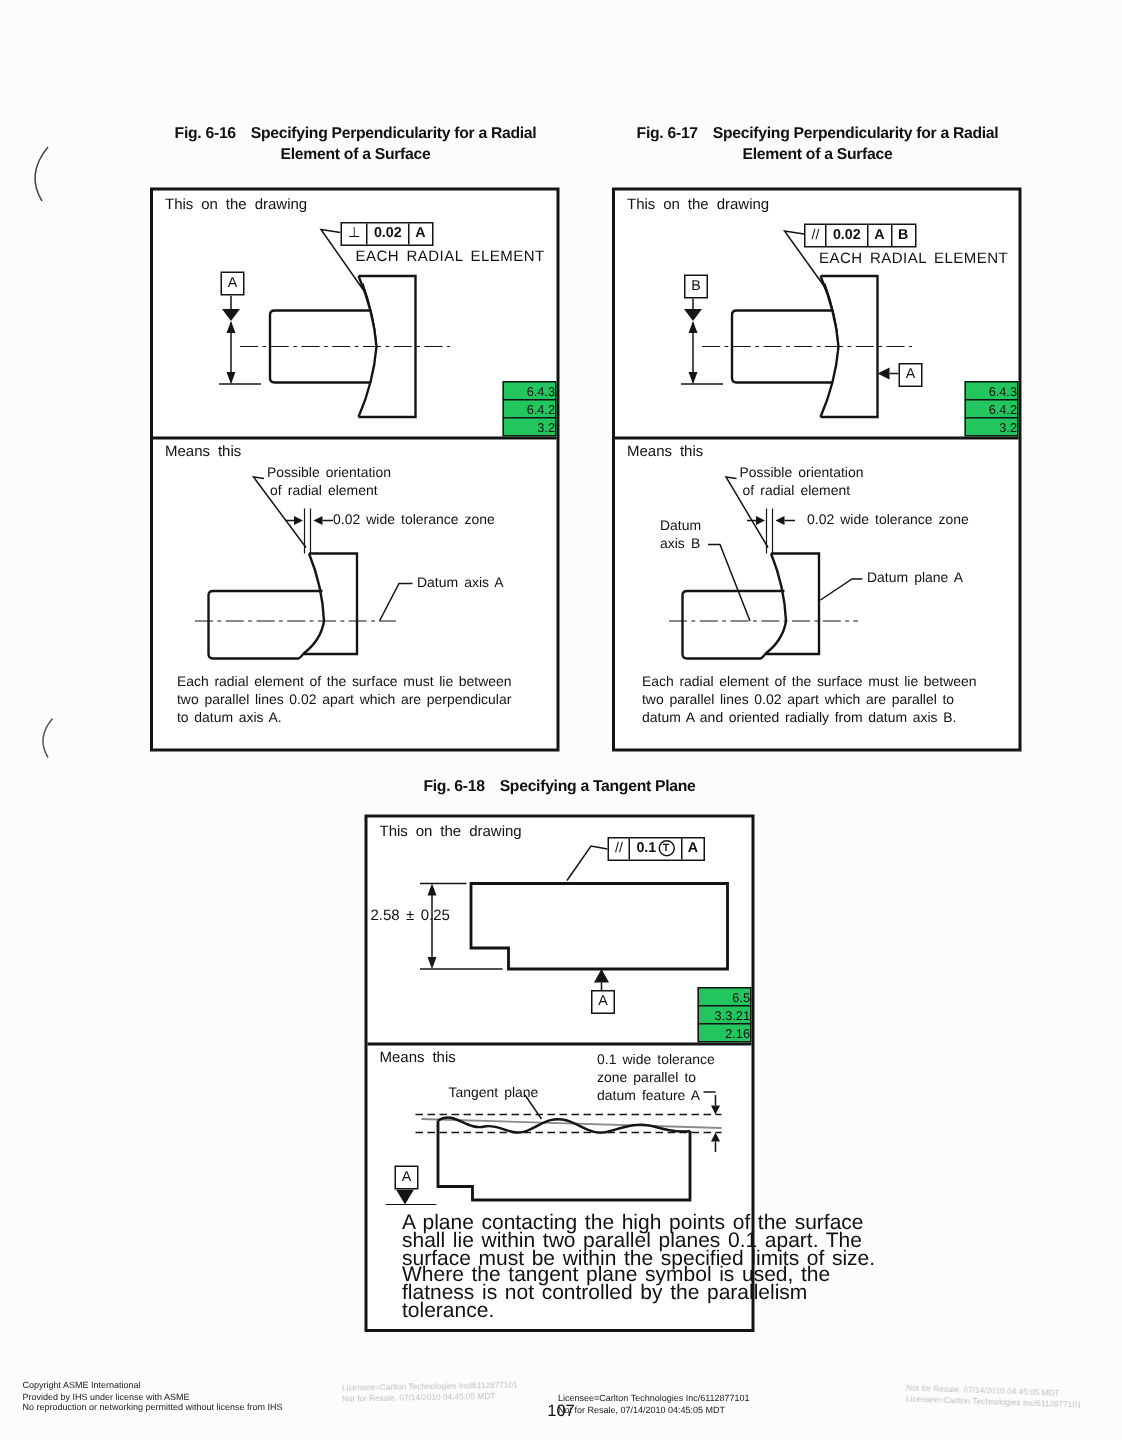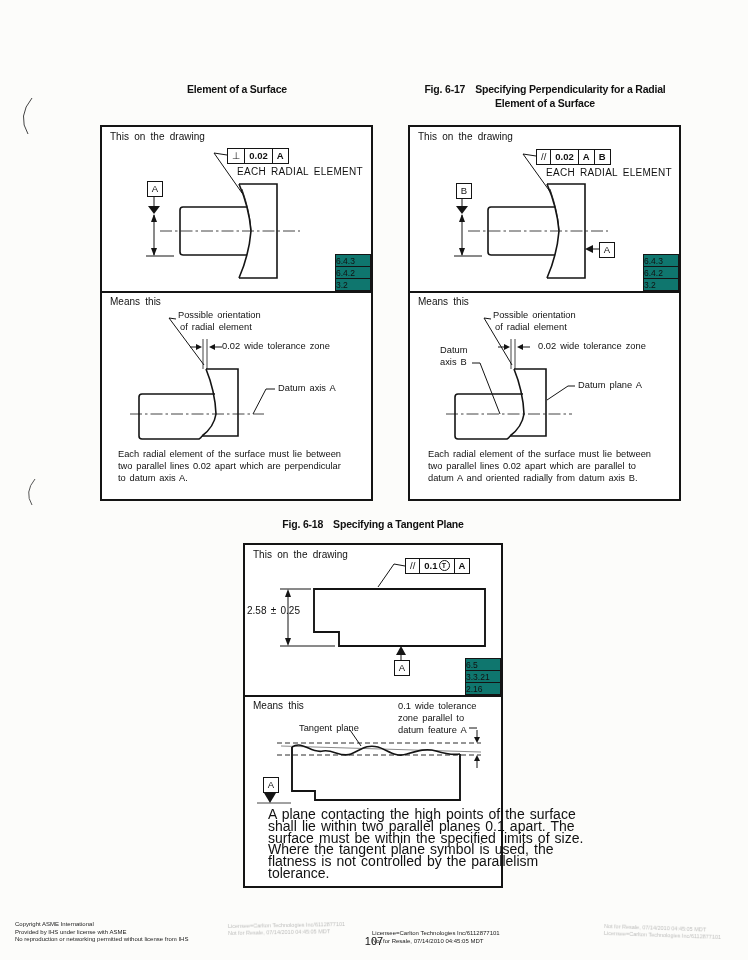--- a/index.html
+++ b/index.html
@@ -18,22 +18,22 @@
   .caption{position:absolute;font-size:9.3px;line-height:12px;word-spacing:1.2px;}
   .caption div{white-space:nowrap;}
   .fcf{position:absolute;display:flex;border:1.2px solid #141414;background:#fff;height:14px;}
   .fcf-cell{padding:0 4px;font-size:9.5px;line-height:14px;text-align:center;}
   .fcf-cell + .fcf-cell{border-left:1.2px solid #141414;font-weight:bold;}
   .circ-t{display:inline-block;width:9px;height:9px;border:1px solid #141414;border-radius:50%;
         font-size:7px;line-height:9px;text-align:center;vertical-align:1px;margin-left:1px;}
   .datum-box{position:absolute;width:14px;height:14px;border:1.2px solid #141414;background:#fff;
         font-size:9.5px;line-height:14px;text-align:center;}
   .ref-stack{position:absolute;right:0;bottom:0;display:flex;flex-direction:column;}
-  .ref-box{width:36px;height:13px;border:1.2px solid #141414;margin-top:-1.2px;background:#0f766e;
-        font-size:8.5px;line-height:12px;text-align:left;box-sizing:border-box;}
+  .ref-box{width:36px;height:13px;border:1.2px solid #141414;margin-top:-1.2px;background:#22c55e;
+        font-size:8.5px;line-height:12px;text-align:right;box-sizing:border-box;}
   svg.art{position:absolute;left:0;top:0;}
   .s16{fill:none;stroke:#141414;stroke-width:1.6;}
   .s18{fill:none;stroke:#141414;stroke-width:1.9;}
   .s10{fill:none;stroke:#141414;stroke-width:1;}
   .s08{fill:none;stroke:#141414;stroke-width:.8;}
   .cl{fill:none;stroke:#141414;stroke-width:.8;stroke-dasharray:12 3 2.5 3;}
   .dz{fill:none;stroke:#141414;stroke-width:.9;stroke-dasharray:5 3;}
   .tang{fill:none;stroke:#8a8a8a;stroke-width:1.2;}
   .arr{fill:#141414;stroke:none;}
   .footer-small{position:absolute;font-size:6px;line-height:7.5px;color:#222;}
@@ -49,20 +49,21 @@
 
 
   <svg class="margin-mark" style="left:14px;top:95px" width="24" height="42">
     <path d="M18,3 Q3,21 14,39" fill="none" stroke="#444" stroke-width="1"></path>
   </svg>
   <svg class="margin-mark" style="left:22px;top:477px" width="18" height="30">
     <path d="M13,2 Q2,15 10,28" fill="none" stroke="#555" stroke-width="1"></path>
   </svg>
 
   <div class="fig-title" style="left:94px;top:82px;width:286px">
+    <div><span class="figlbl">Fig. 6-16</span><span>Specifying Perpendicularity for a Radial</span></div>
     <div>Element of a Surface</div>
   </div>
 
   <div class="figbox" style="left:100px;top:125px;width:269px;height:372px">
 
     <div class="panel" style="top:0;height:164px;border-bottom:2px solid #141414">
       <svg class="art" width="269" height="164" viewBox="0 0 269 164">
         <path class="s16" d="M145,80 H81 Q78,80 78,83 V125 Q78,128 81,128 H145"></path>
         <path class="s16" d="M137,57 H175 V151 H137"></path>
         <path class="s16" d="M137,57 Q147,80 149,104 Q147,128 137,151"></path>

